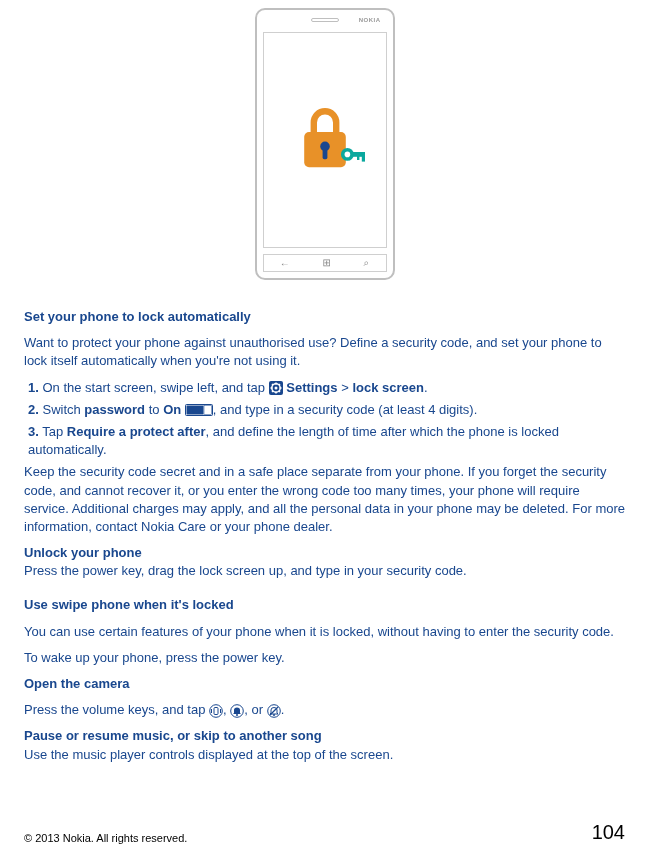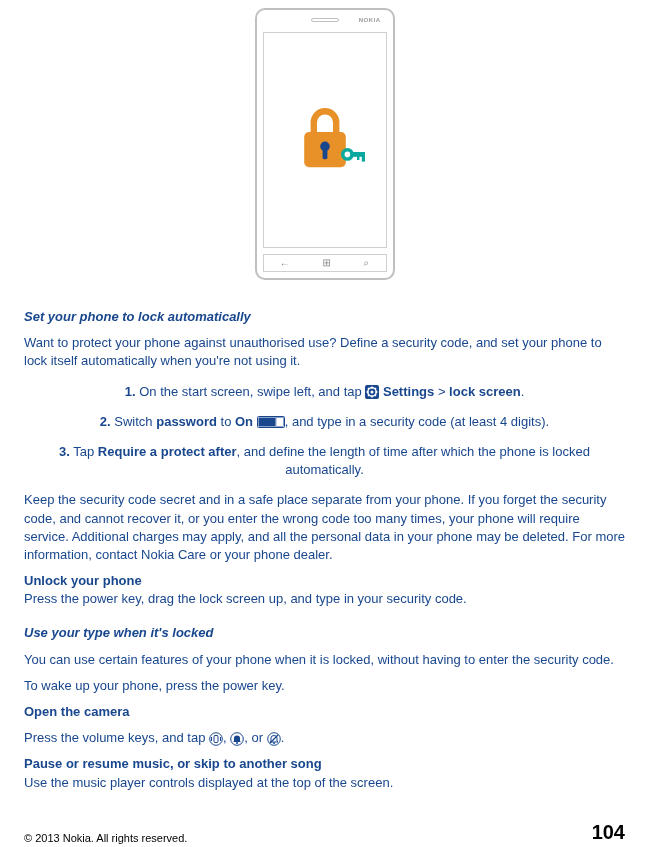--- a/index.html
+++ b/index.html
@@ -75,44 +75,43 @@
     }
     .phone-buttons span {
       color: #888;
       font-size: 10px;
     }
     .lock-svg { width: 80px; height: 80px; }
     
     .section-heading {
       font-weight: bold;
       margin-bottom: 8px;
-      font-style: italic;
     }
     .para { margin-bottom: 8px; }
-    .step-line { margin: 12px; text-align: center; }
+    .step-line { margin: 4px; }
     .step-num { font-weight: bold; }
     .bld { font-weight: bold; }
-    .gap-top { margin-top: 12px; }
+    .gap-top { margin-top: 4px; }
     .inline-icon {
       display: inline-block;
       vertical-align: middle;
     }
     .footer {
       position: absolute;
       bottom: 1px;
       left: 24px;
       right: 24px;
       display: flex;
       justify-content: space-between;
       align-items: flex-end;
       color: #000;
       font-size: 11px;
     }
     .page-num {
-      font-weight: bold;
+      font-weight: normal;
       font-size: 20px;
       color: #000;
     }
   </style>
 </head>
 <body>
 
 <div class="phone-wrap">
   <div class="phone-frame">
     <div class="phone-top">
@@ -175,21 +174,21 @@
   <span class="step-num">3.</span><span> Tap </span><span class="bld">Require a protect after</span><span>, and define the length of time after which the phone is locked automatically.</span>
 </div>
 
 <div class="para gap-top">Keep the security code secret and in a safe place separate from your phone. If you forget the security code, and cannot recover it, or you enter the wrong code too many times, your phone will require service. Additional charges may apply, and all the personal data in your phone may be deleted. For more information, contact Nokia Care or your phone dealer.</div>
 
 <div>
   <div class="bld">Unlock your phone</div>
   <div>Press the power key, drag the lock screen up, and type in your security code.</div>
 </div>
 
-<div class="section-heading" style="margin-top:16px">Use your type when it's locked</div>
+<div class="section-heading" style="margin-top:16px">Use swipe phone when it's locked</div>
 <div class="para">You can use certain features of your phone when it is locked, without having to enter the security code.</div>
 <div class="para">To wake up your phone, press the power key.</div>
 
 <div class="para">
   <div class="bld">Open the camera</div>
 </div>
 
 <div class="para">
   <div>
     <span>Press the volume keys, and tap </span><svg class="inline-icon" width="14" height="14" viewBox="0 0 14 14">

